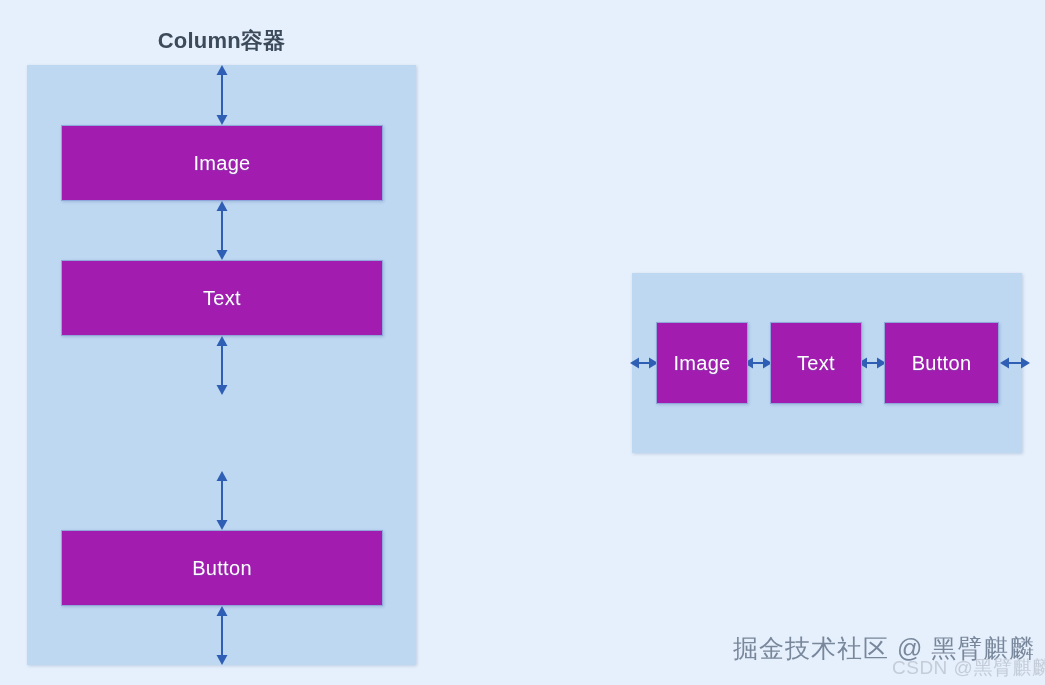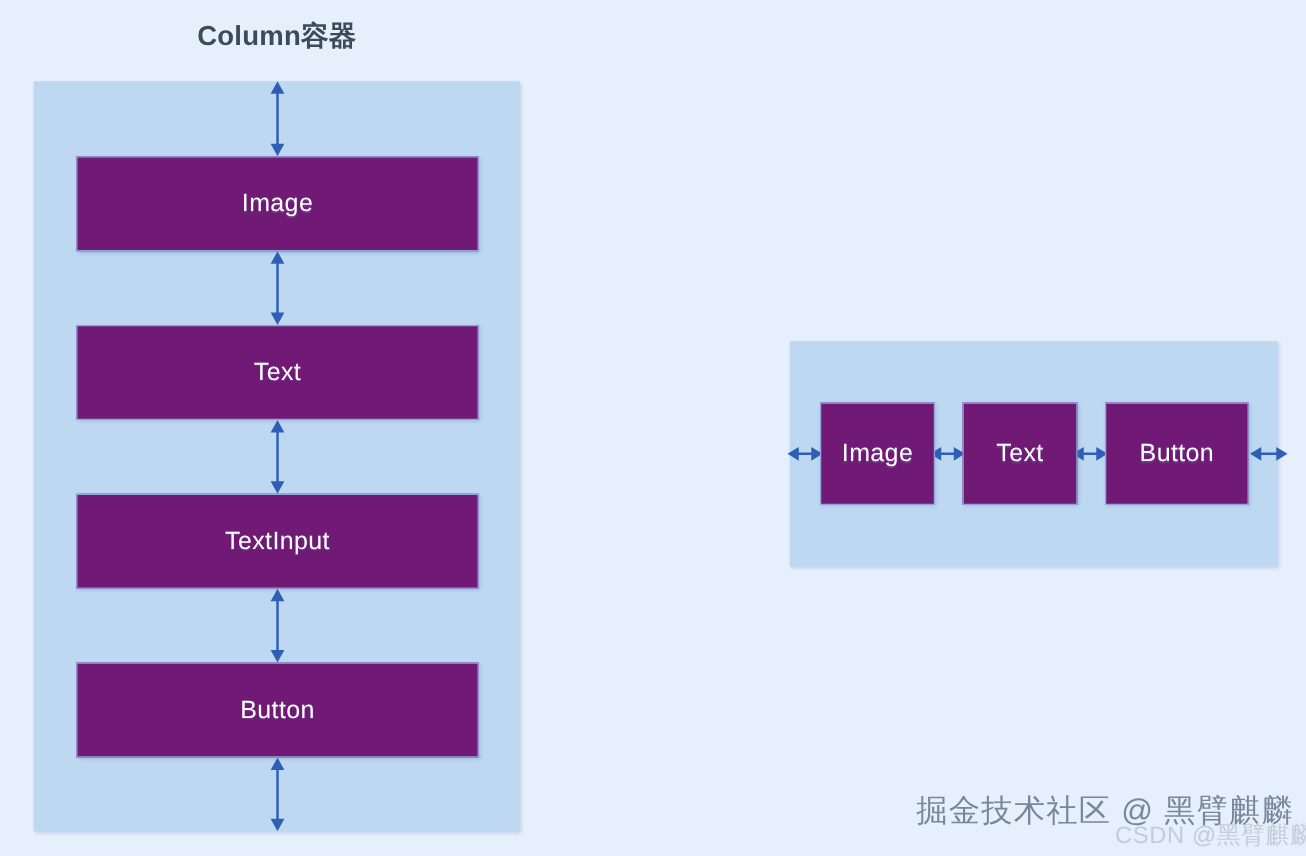--- a/index.html
+++ b/index.html
@@ -22,20 +22,21 @@
 
   
   .panel-title {
     position: absolute;
     font-size: 22px;
     font-weight: bold;
     color: #3c4a5a;
     letter-spacing: 0.2px;
     white-space: nowrap;
     text-align: center;
+    margin-top: 12px;
   }
   #title-column {
     left: 27px;
     top: 14px;
     width: 389px;
   }
   #title-row {
     left: 632px;
     top: 14px;
     width: 390px;
@@ -56,21 +57,21 @@
   #row-container {
     left: 632px;
     top: 273px;
     width: 390px;
     height: 180px;
   }
 
   
   .item-box {
     position: absolute;
-    background: #701a75;
+    background: #a21caf;
     border: 1px solid #8fa6da;
     box-sizing: border-box;
     display: flex;
     align-items: center;
     justify-content: center;
     color: #ffffff;
     font-size: 20px;
     letter-spacing: 0.3px;
     box-shadow: 1px 1px 3px rgba(80,110,160,0.30);
     text-shadow: 0 1px 1px rgba(110,130,180,0.35);
@@ -172,21 +173,20 @@
   <div class="arrow v-arrow" id="v-arrow-4">
     <svg width="18" height="59" viewBox="0 0 18 59">
       <line x1="9" y1="7" x2="9" y2="52" stroke="#2f5fb5" stroke-width="2"></line>
       <polygon points="9,0 3.5,10 14.5,10" fill="#2f5fb5"></polygon>
       <polygon points="9,59 3.5,49 14.5,49" fill="#2f5fb5"></polygon>
     </svg>
   </div>
 
   <div class="item-box col-item" id="col-item-image">Image</div>
   <div class="item-box col-item" id="col-item-text">Text</div>
-  <div class="item-box col-item" id="col-item-textinput">TextInput</div>
   <div class="item-box col-item" id="col-item-button">Button</div>
 
 
   <div class="container-box" id="row-container"></div>
 
   <div class="arrow h-arrow" id="h-arrow-0">
     <svg width="28" height="18" viewBox="0 0 28 18">
       <line x1="6" y1="9" x2="22" y2="9" stroke="#2f5fb5" stroke-width="2"></line>
       <polygon points="0,9 9,3.5 9,14.5" fill="#2f5fb5"></polygon>
       <polygon points="28,9 19,3.5 19,14.5" fill="#2f5fb5"></polygon>

